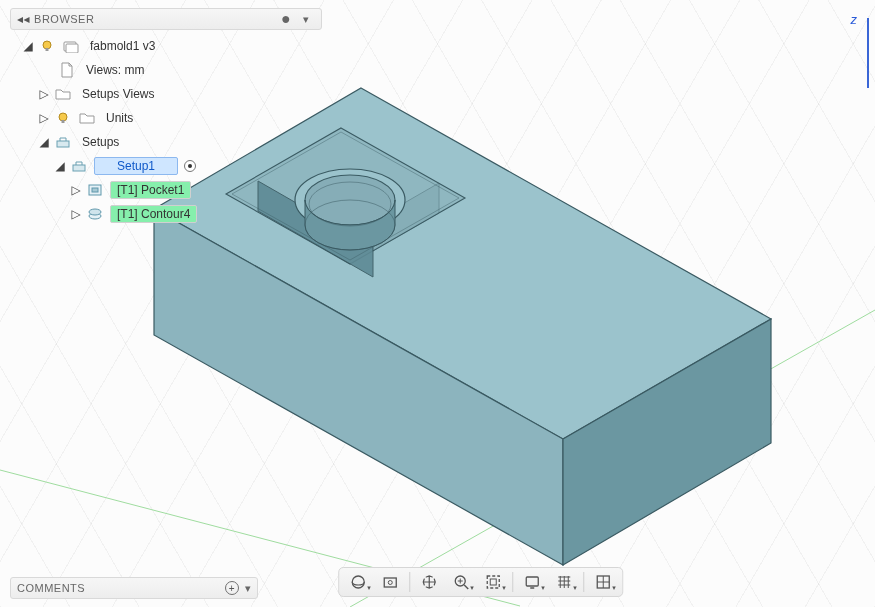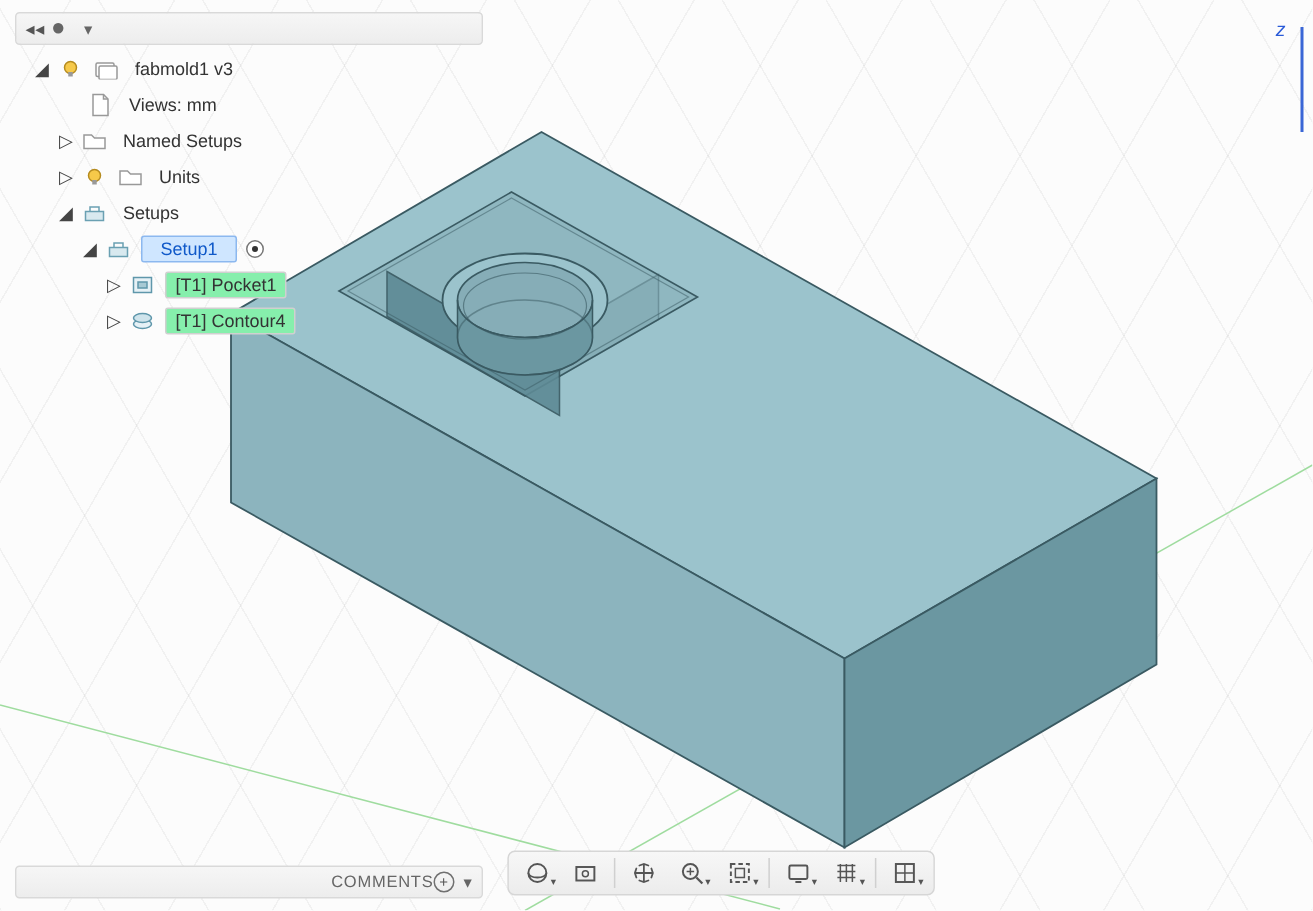--- a/index.html
+++ b/index.html
@@ -32,27 +32,27 @@
 
   .tree { padding: 4px 0 6px; }
   .tree-row {
     display: flex; align-items: center; height: 24px; padding-left: 4px;
   }
   .tree-row .indent { display:inline-block; }
   .toggle { width: 12px; height: 12px; display: inline-flex; align-items:center; justify-content:center; color:#444; font-size:12px; margin-right: 4px; cursor:pointer; }
   .ico { width: 18px; height: 18px; display:inline-flex; align-items:center; justify-content:center; margin-right: 6px; }
   .ico svg { display:block; }
   .rowlabel { padding: 0 4px; border-radius: 2px; }
-  .rowlabel.selected { background: #cfe6ff; color:#1059c9; border:1px solid #8cb8ef; padding: 1px 12px; }
+  .rowlabel.selected { background: #cfe6ff; color:#1059c9; border:1px solid #8cb8ef; padding: 1px 22px; }
   .rowlabel.boxed { background:#86efac; border:1px solid #d0d0d0; padding:1px 6px; }
   .radio { width: 12px; height:12px; border:1px solid #777; border-radius:50%; margin-left:6px; display:inline-flex; align-items:center; justify-content:center; background:#fff; }
   .radio .dot { width:4px; height:4px; border-radius:50%; background:#333; }
 
   
-  .comments-panel { position:absolute; left:10px; bottom:8px; width:312px; z-index:30;text-align:right; }
+  .comments-panel { position:absolute; left:10px; bottom:8px; width:248px; z-index:30; }
   .comments-header {
     display:flex; align-items:center; height:22px;
     background: linear-gradient(#f6f6f6,#ededed);
     border:1px solid #d9d9d9; border-radius:3px;
     padding:0 6px; color:#666; font-size:11px; letter-spacing:.5px;
   }
   .comments-header .title { flex:1; }
   .plus-circ { width:14px; height:14px; border:1px solid #707070; border-radius:50%; display:inline-flex; align-items:center; justify-content:center; font-size:10px; color:#555; margin-right:6px; }
 
   
@@ -104,20 +104,21 @@
   <ellipse cx="350" cy="200" rx="55" ry="31" fill="#9BC3CC" stroke="#3A5A62" stroke-width="1.2"></ellipse>
   <ellipse cx="350" cy="200" rx="45" ry="25" fill="#86ADB7" stroke="#3A5A62" stroke-width="1.1"></ellipse>
   <path d="M 305 200 A 45 25 0 0 0 395 200 L 395 225 A 45 25 0 0 1 305 225 Z" fill="#6B97A1" stroke="#3A5A62" stroke-width="1"></path>
   <ellipse cx="350" cy="225" rx="45" ry="25" fill="none" stroke="#3A5A62" stroke-width="1" opacity="0.5"></ellipse>
   <ellipse cx="350" cy="204" rx="41" ry="22" fill="none" stroke="#3A5A62" stroke-width="0.8" opacity="0.6"></ellipse>
 </svg>
 
 <div class="browser-panel">
   <div class="panel-header">
     <span class="dbl-arrow">◂◂</span>
+    <span class="title">BROWSER</span>
     <span class="hdr-btn bullet">●</span>
     <span class="hdr-btn">▾</span>
   </div>
   <div class="tree">
 
     <div class="tree-row">
       <span class="indent" style="width:8px"></span>
       <span class="toggle">◢</span>
       <span class="ico">
         <svg width="14" height="14">
@@ -146,21 +147,21 @@
     </div>
 
     <div class="tree-row">
       <span class="indent" style="width:24px"></span>
       <span class="toggle">▷</span>
       <span class="ico">
         <svg width="16" height="14">
             <path d="M1 3h5l2 2h7v7H1z" fill="#fff" stroke="#999"></path>
           </svg>
       </span>
-      <span class="rowlabel">Named Setups</span>
+      <span class="rowlabel">Setups Views</span>
     </div>
 
     <div class="tree-row">
       <span class="indent" style="width:24px"></span>
       <span class="toggle">▷</span>
       <span class="ico">
         <svg width="14" height="14">
             <circle cx="7" cy="6" r="4" fill="#f6c94a" stroke="#b58b1f"></circle>
             <rect x="5.5" y="9" width="3" height="3" fill="#999"></rect>
           </svg>

